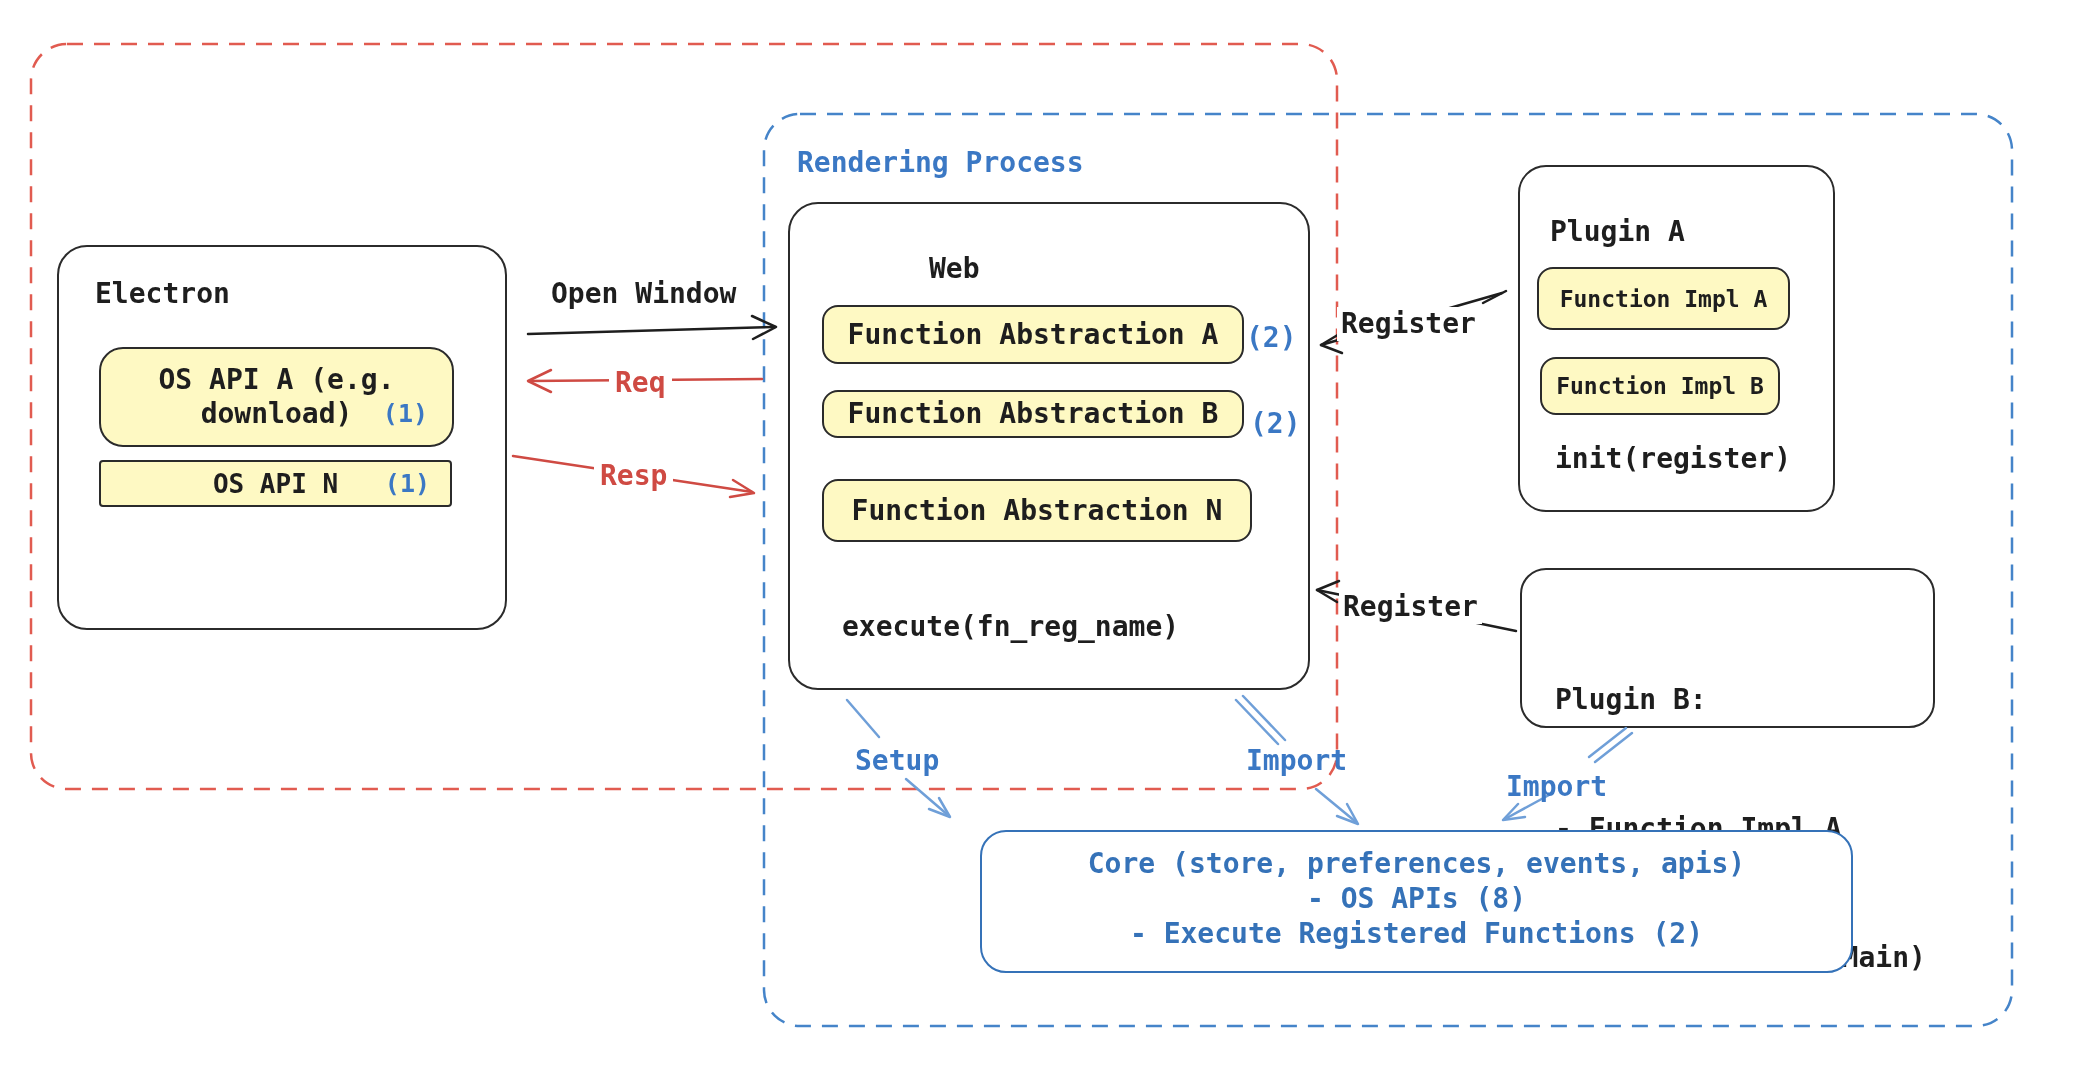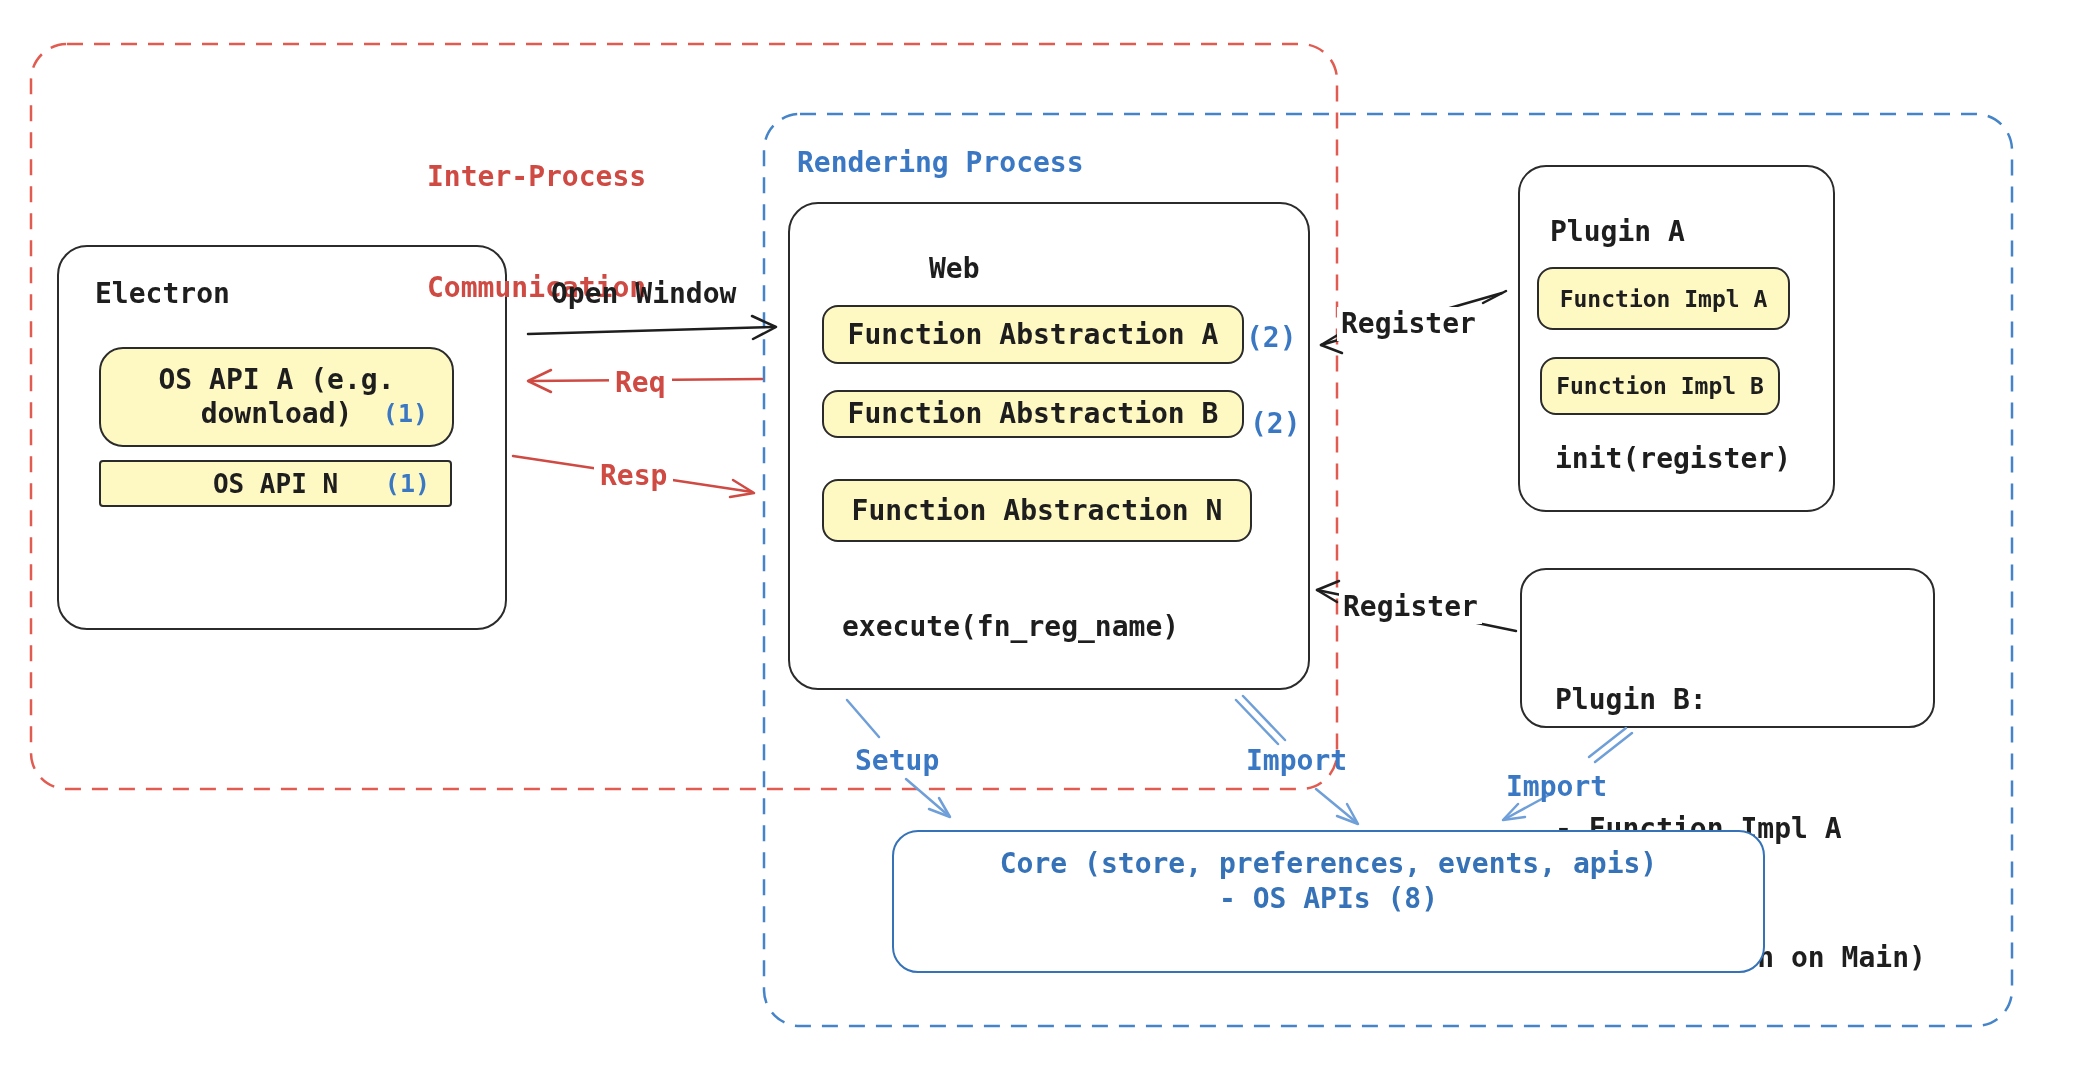--- a/index.html
+++ b/index.html
@@ -26,21 +26,21 @@
   .centered{display:flex;align-items:center;justify-content:center;}
   .fs28{font-size:28px;line-height:34px;}
   .fs26{font-size:26px;line-height:32px;}
   .fs25{font-size:25px;line-height:30px;}
   .fs23{font-size:23px;line-height:28px;}
   
   #electron-box{left:57px;top:245px;width:450px;height:385px;border-radius:30px;}
   #web-box{left:788px;top:202px;width:522px;height:488px;border-radius:30px;}
   #plugin-a-box{left:1518px;top:165px;width:317px;height:347px;border-radius:28px;}
   #plugin-b-box{left:1520px;top:568px;width:415px;height:160px;border-radius:26px;}
-  #core-box{left:892px;top:830px;width:873px;height:143px;border-radius:26px;border-color:#3572b8;}
+  #core-box{left:980px;top:830px;width:873px;height:143px;border-radius:26px;border-color:#3572b8;}
   
   .inner{position:absolute;background:#fef9c3;border:2px solid #2b2b2b;box-sizing:border-box;}
   #os-api-a{left:40px;top:100px;width:355px;height:100px;border-radius:24px;flex-direction:column;}
   #os-api-n{left:40px;top:213px;width:353px;height:47px;border-radius:4px;}
   #fa-a{left:32px;top:101px;width:422px;height:59px;border-radius:16px;}
   #fa-b{left:32px;top:186px;width:422px;height:48px;border-radius:16px;}
   #fa-n{left:32px;top:275px;width:430px;height:63px;border-radius:16px;}
   #fi-a{left:17px;top:100px;width:253px;height:63px;border-radius:16px;}
   #fi-b{left:20px;top:190px;width:240px;height:58px;border-radius:16px;}
   #core-text{position:absolute;left:0;top:14px;width:100%;text-align:center;color:#3572b8;font-size:28px;line-height:35px;}
@@ -103,20 +103,21 @@
       <div>Plugin B:</div>
       <div>- Function Impl A</div>
       <div>- Module (run on Main)</div>
     </div>
   </div>
 
   <div class="box" id="core-box">
     <div id="core-text">
       <div>Core (store, preferences, events, apis)</div>
       <div>- OS APIs (8)</div>
+      <div>- Execute Registered Functions (2)</div>
     </div>
   </div>
 
   <svg class="layer" viewBox="0 0 2074 1066" fill="none" stroke-linecap="round" stroke-linejoin="round">
     <g stroke="#1e1e1e" stroke-width="2.5">
       <path d="M528 334 L775 327"></path>
       <path d="M752 316 L776 327 L753 339"></path>
     </g>
     <g stroke="#cf4a43" stroke-width="2.5">
       <path d="M762 379 L529 381"></path>
@@ -147,24 +148,20 @@
       <path d="M1347 804 L1358 824 L1337 816"></path>
     </g>
     <g stroke="#6f9fd8" stroke-width="2.5">
       <path d="M1632 733 L1595 762"></path>
       <path d="M1626 728 L1589 757"></path>
       <path d="M1549 795 L1505 819"></path>
       <path d="M1525 817 L1503 820 L1518 804"></path>
     </g>
   </svg>
 
-  <div class="label red fs28" style="left:427px;top:84px;line-height:37px;">
-    <div>Inter-Process</div>
-    <div>Communication</div>
-  </div>
   <div class="label blue fs28" style="left:797px;top:146px;">Rendering Process</div>
 
   <div class="label fs28" style="left:551px;top:277px;">Open Window</div>
   <div class="label red fs28 onLine" style="left:609px;top:366px;">Req</div>
   <div class="label red fs28 onLine" style="left:594px;top:459px;">Resp</div>
   <div class="label fs28 onLine" style="left:1337px;top:307px;padding:0 4px;">Register</div>
   <div class="label fs28 onLine" style="left:1339px;top:590px;padding:0 4px;">Register</div>
   <div class="label blue fs28" style="left:855px;top:744px;">Setup</div>
   <div class="label blue fs28" style="left:1246px;top:744px;">Import</div>
   <div class="label blue fs28" style="left:1506px;top:770px;">Import</div>

